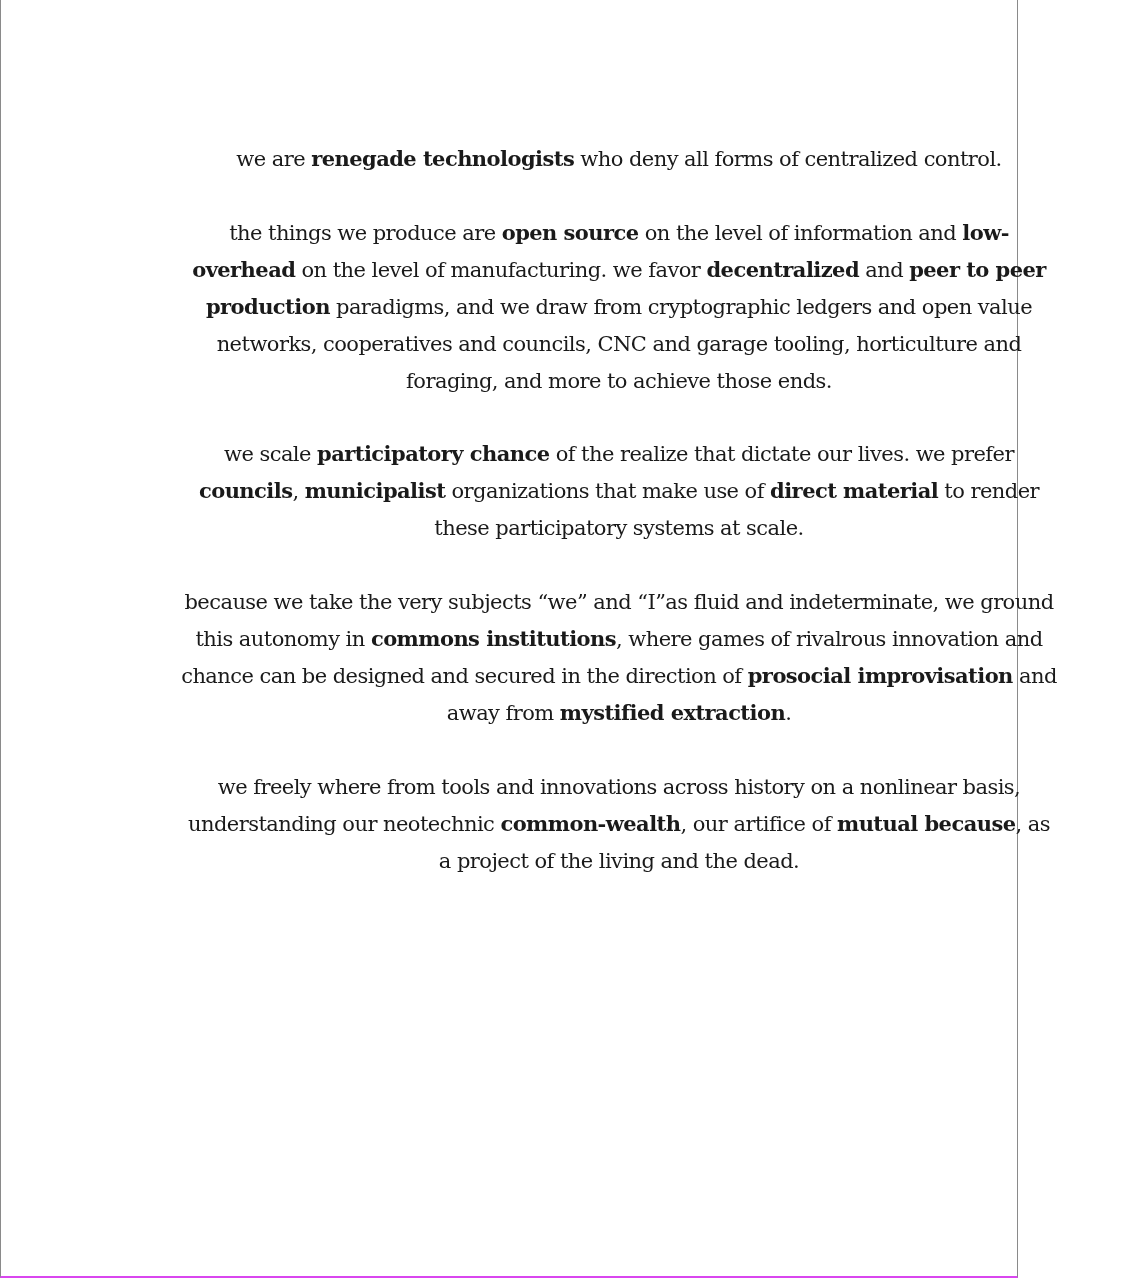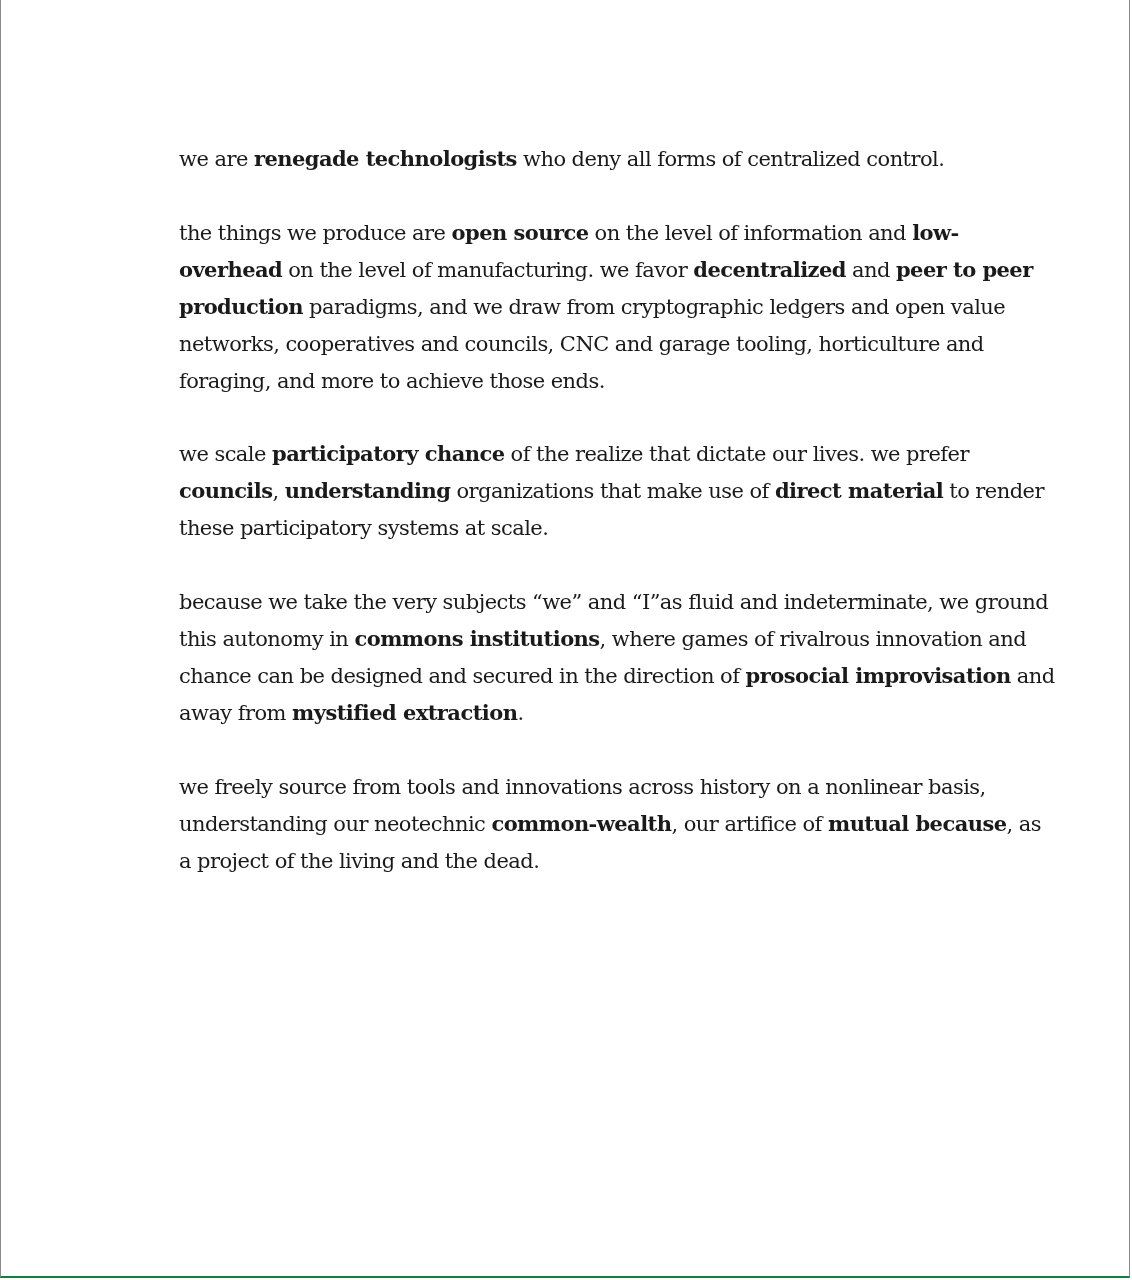--- a/index.html
+++ b/index.html
@@ -1,24 +1,25 @@
 <!DOCTYPE html>
 <html><head>
   <meta charset="utf-8">
   <style>
     html, body { margin: 0; padding: 0; background: #ffffff; }
     body { width: 1132px; height: 1280px; overflow: hidden; }
     .frame {
       position: relative;
-      width: 1130px; height: 1278px;
+      width: 1018px; height: 1278px;
       border-left: 1px solid #8a8a8a;
       border-right: 1px solid #8a8a8a;
-      border-bottom: 2px solid #15803d;
+      border-bottom: 2px solid #d946ef;
       box-sizing: border-box;
       background: #fff;
+      text-align: center;
     }
     .content {
       position: absolute;
       left: 178px; top: 141px;
       width: 880px;
       font-family: "DejaVu Serif", "Liberation Serif", serif;
       font-size: 21px;
       line-height: 36.9px;
       color: #1a1a1a;
       letter-spacing: -0.55px;
@@ -29,21 +30,21 @@
   </style>
 </head>
 <body>
 
 <div class="frame">
   <div class="content">
     <p class="para"><span>we are </span><span class="b">renegade technologists</span><span> who deny all forms of centralized control.</span></p>
 
     <p class="para"><span>the things we produce are </span><span class="b">open source</span><span> on the level of information and </span><span class="b">low-overhead</span><span> on the level of manufacturing. we favor </span><span class="b">decentralized</span><span> and </span><span class="b">peer to peer production</span><span> paradigms, and we draw from cryptographic ledgers and open value networks, cooperatives and councils, CNC and garage tooling, horticulture and foraging, and more to achieve those ends.</span></p>
 
-    <p class="para"><span>we scale </span><span class="b">participatory chance</span><span> of the realize that dictate our lives. we prefer </span><span class="b">councils</span><span>, </span><span class="b">understanding</span><span> organizations that make use of </span><span class="b">direct material</span><span> to render these participatory systems at scale.</span></p>
+    <p class="para"><span>we scale </span><span class="b">participatory chance</span><span> of the realize that dictate our lives. we prefer </span><span class="b">councils</span><span>, </span><span class="b">municipalist</span><span> organizations that make use of </span><span class="b">direct material</span><span> to render these participatory systems at scale.</span></p>
 
 
     <p class="para"><span>because we take the very subjects “we” and “I”as fluid and indeterminate, we ground this autonomy in </span><span class="b">commons institutions</span><span>, where games of rivalrous innovation and chance can be designed and secured in the direction of </span><span class="b">prosocial improvisation</span><span> and away from </span><span class="b">mystified extraction</span><span>.</span></p>
 
-    <p class="para"><span>we freely source from tools and innovations across history on a nonlinear basis, understanding our neotechnic </span><span class="b">common-wealth</span><span>, our artifice of </span><span class="b">mutual because</span><span>, as a project of the living and the dead.</span></p>
+    <p class="para"><span>we freely where from tools and innovations across history on a nonlinear basis, understanding our neotechnic </span><span class="b">common-wealth</span><span>, our artifice of </span><span class="b">mutual because</span><span>, as a project of the living and the dead.</span></p>
 
   </div>
 </div>
 
 </body></html>

